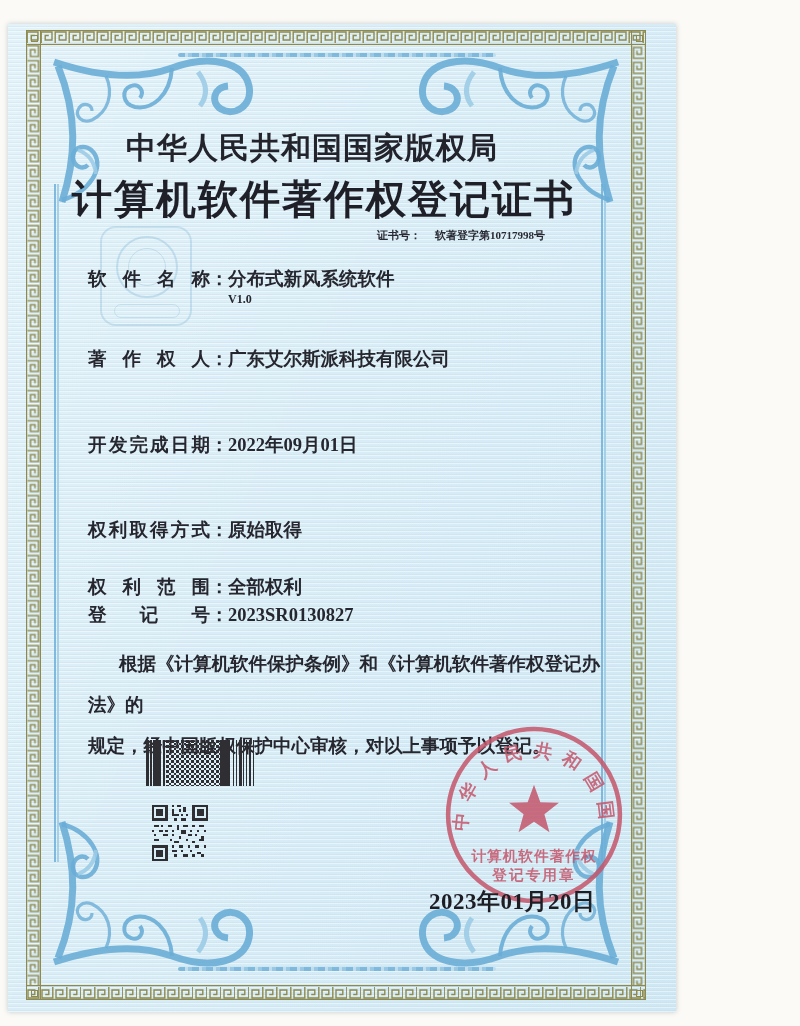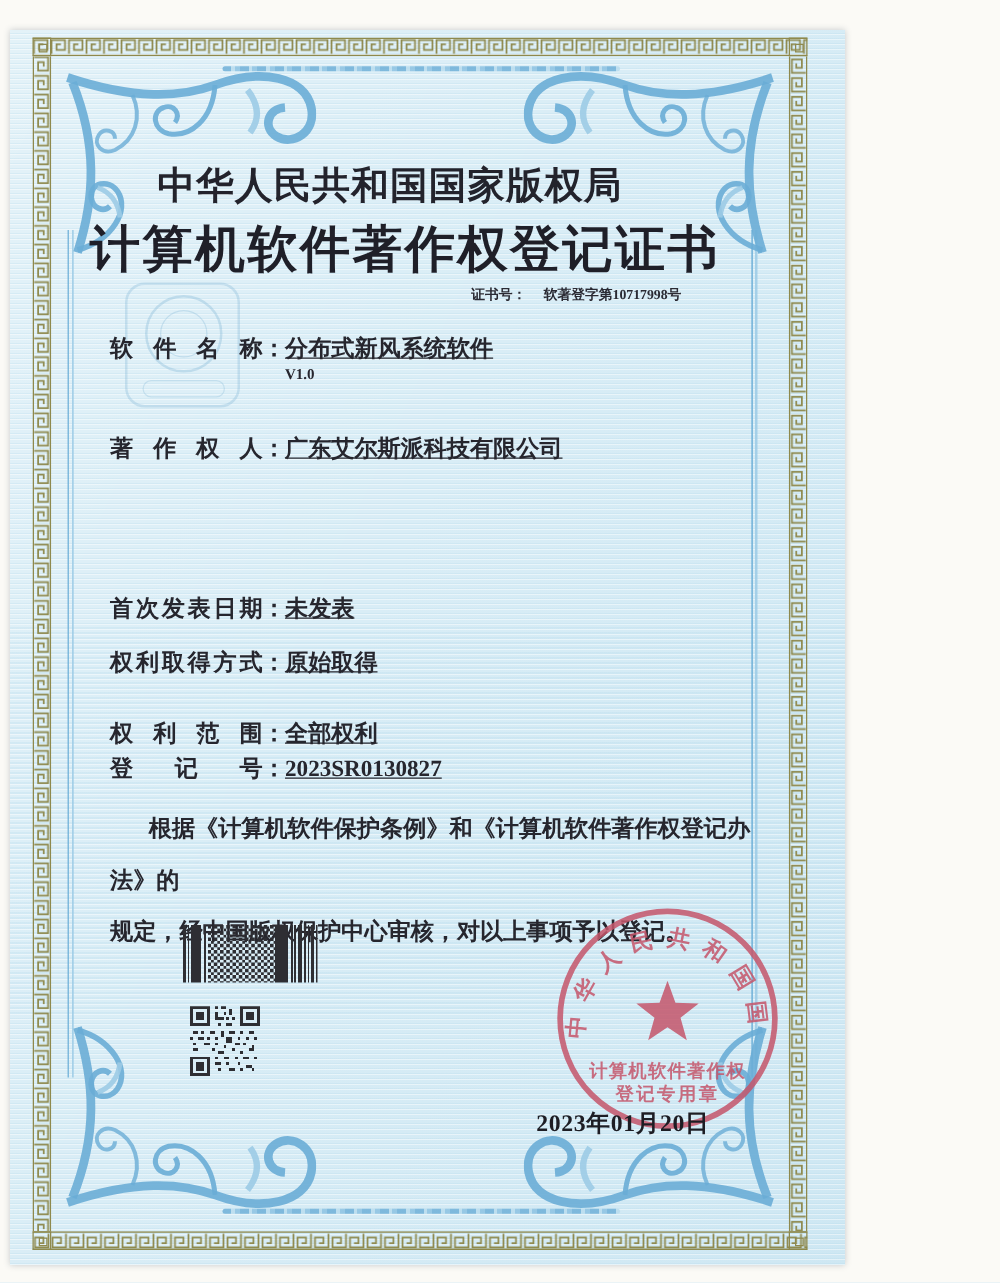--- a/index.html
+++ b/index.html
@@ -55,39 +55,39 @@
     border:1.6px solid rgba(132,183,214,.55); border-radius:50%; }
   .wmark .c3 { position:absolute; left:12px; bottom:6px; width:66px; height:14px;
     border:1.6px solid rgba(132,183,214,.5); border-radius:7px; }
   
   .authority { position:absolute; left:0; right:60px; top:104px; text-align:center;
     font-size:30px; font-weight:700; color:#23232c; letter-spacing:1px; }
   .cert-title { position:absolute; left:0; right:60px; top:148px; text-align:center;
     font-size:40px; font-weight:700; color:#1f1f28; letter-spacing:2px;padding-left:24px; }
   .certno { position:absolute; top:204px; right:131px; font-size:11px; font-weight:700; color:#2a2a33; }
   .certno .v { margin-left:14px; }
-  .frow { position:absolute; left:80px; font-size:18.5px; font-weight:700; color:#26262e; white-space:nowrap;text-decoration:underline; }
+  .frow { position:absolute; left:80px; font-size:18.5px; font-weight:700; color:#26262e; white-space:nowrap; }
   .flabel { display:inline-block; width:122px; text-align:justify; text-align-last:justify; vertical-align:top; }
   .fcolon { display:inline-block; width:18px; }
   .fvalue { margin-left:0; }
   .r0 { top:242px; } .r0b { top:268px; left:220px; position:absolute; font-size:12px; font-weight:700; color:#26262e; }
   .r1 { top:322px; } .r2 { top:408px; } .r3 { top:450px; } .r4 { top:493px; } .r5 { top:550px; } .r6 { top:578px; }
   .statement { position:absolute; left:80px; top:620px; width:512px;
     font-size:18.5px; font-weight:700; color:#26262e; line-height:41px; }
   .statement .l1 { text-indent:31px; }
   
   .barcode { position:absolute; left:138px; top:716px; width:108px; height:46px; }
   .barcode svg, .qr svg { width:100%; height:100%; display:block; }
   .qr { position:absolute; left:144px; top:781px; width:56px; height:56px; }
   
   .serial { position:absolute; left:113px; top:861px; white-space:nowrap; }
   .serial .no { font-size:20px; color:#3c3d41; letter-spacing:1px; }
   .serial .num { font-family:"DejaVu Sans Mono","Liberation Mono",monospace;
     font-size:19px; color:#bf4038; margin-left:9px; letter-spacing:1.5px; }
-  .issue-date { position:absolute; left:421px; top:862px; font-size:19px; font-weight:700; color:#1d1d24; letter-spacing:.5px;text-align:center; }
+  .issue-date { position:absolute; left:421px; top:862px; font-size:23px; font-weight:700; color:#1d1d24; letter-spacing:.5px;text-align:center; }
   
   .stamp { position:absolute; left:430px; top:698px; width:192px; height:192px; opacity:.85; }
   .stamp svg { width:100%; height:100%; display:block; }
 </style>
 </head>
 <body>
 
 <div class="scan">
   <div class="paper">
 
@@ -206,22 +206,22 @@
       <span>证书号：</span><span class="v">软著登字第10717998号</span>
     </div>
 
     <div class="frow r0">
       <span class="flabel">软件名称</span><span class="fcolon">：</span><span class="fvalue">分布式新风系统软件</span>
     </div>
     <div class="r0b">V1.0</div>
     <div class="frow r1">
       <span class="flabel">著作权人</span><span class="fcolon">：</span><span class="fvalue">广东艾尔斯派科技有限公司</span>
     </div>
-    <div class="frow r3">
-      <span class="flabel">首次发表日期</span><span class="fcolon">：</span><span class="fvalue">未发表</span>
+    <div class="frow r2">
+      <span class="flabel">开发完成日期</span><span class="fcolon">：</span><span class="fvalue">2022年09月01日</span>
     </div>
     <div class="frow r4">
       <span class="flabel">权利取得方式</span><span class="fcolon">：</span><span class="fvalue">原始取得</span>
     </div>
     <div class="frow r5">
       <span class="flabel">权利范围</span><span class="fcolon">：</span><span class="fvalue">全部权利</span>
     </div>
     <div class="frow r6">
       <span class="flabel">登记号</span><span class="fcolon">：</span><span class="fvalue">2023SR0130827</span>
     </div>

